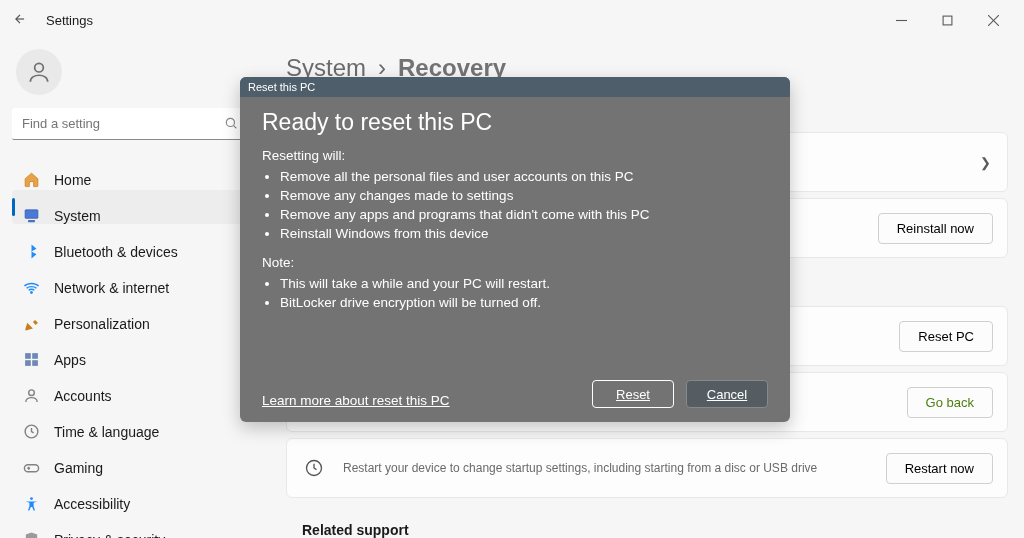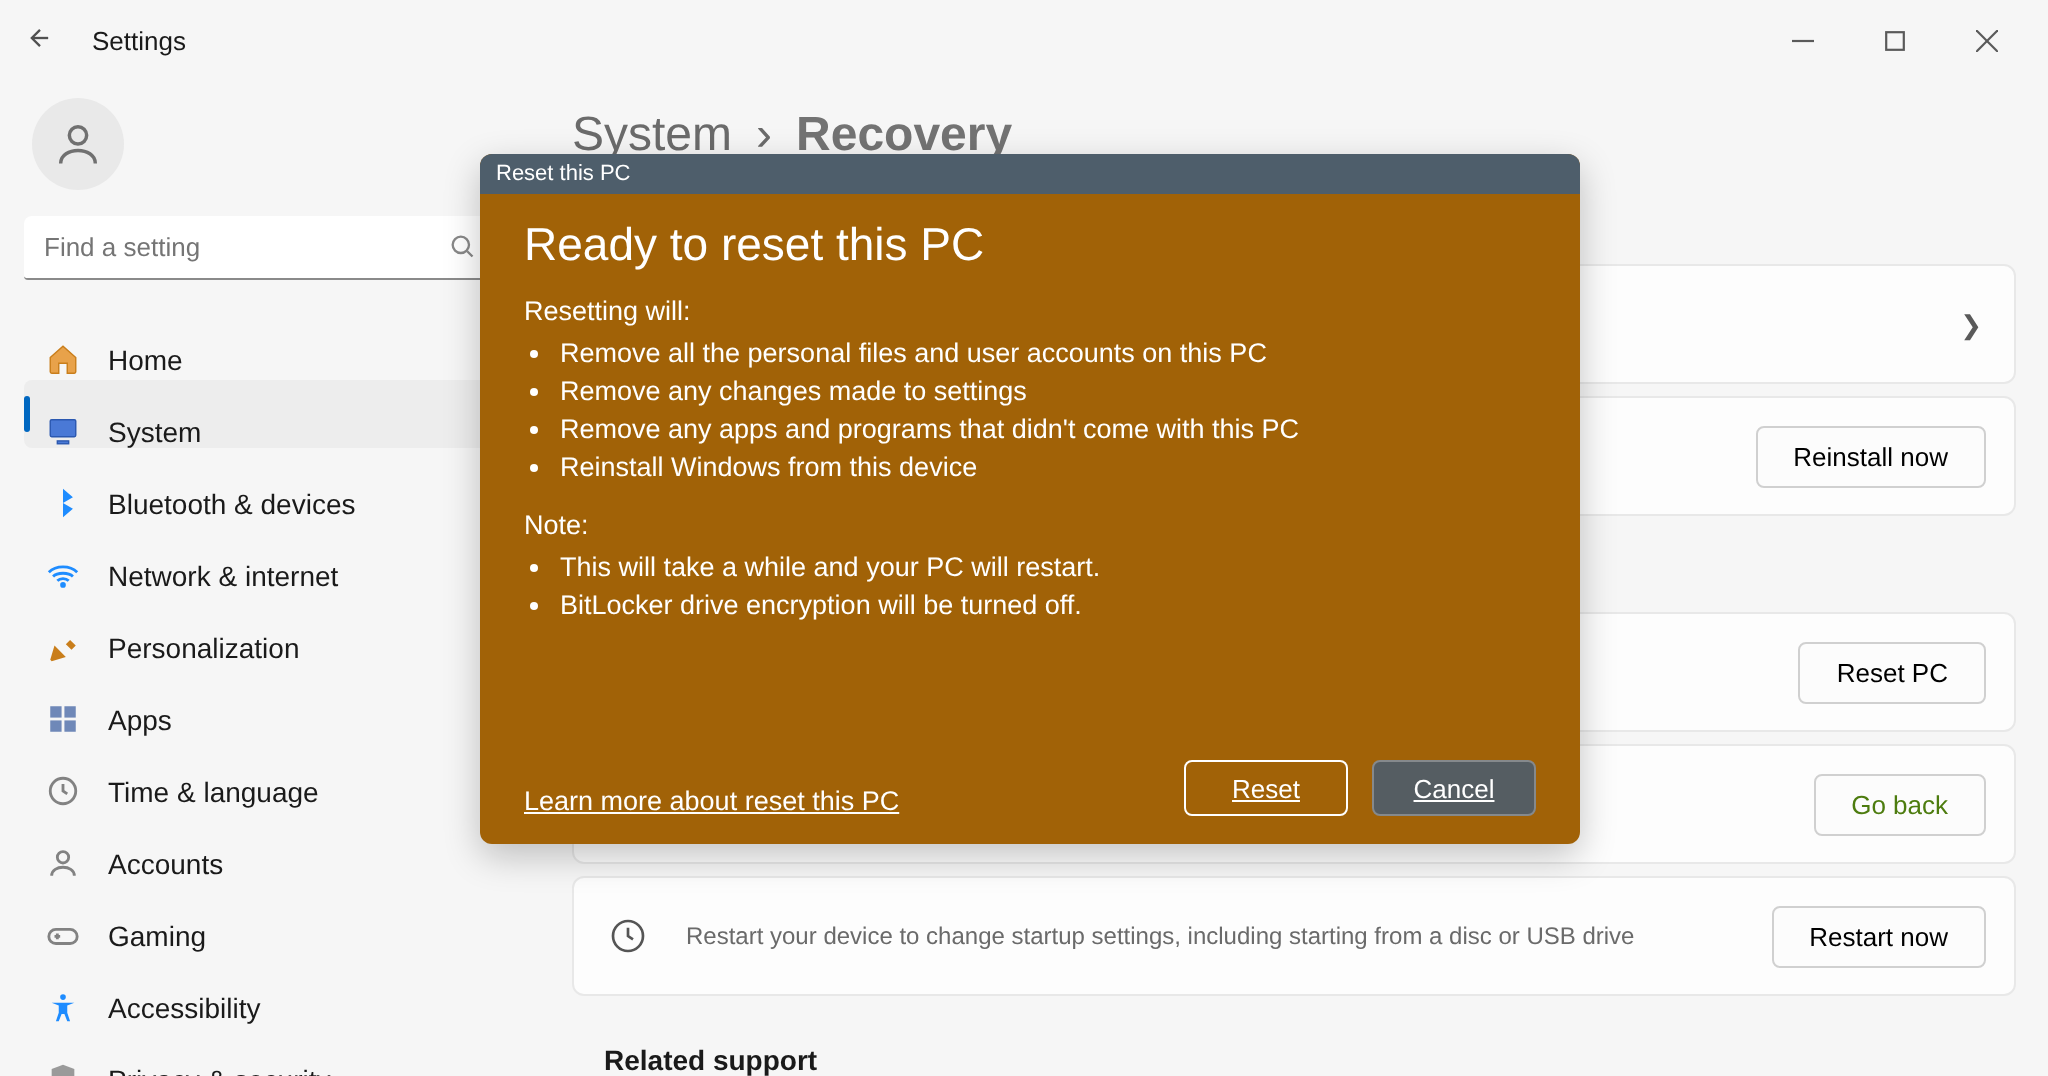--- a/index.html
+++ b/index.html
@@ -96,21 +96,21 @@
   }
   .card-action.disabled { color: #4d7c0f; }
   .card-chevron { color: #5a5a5a; font-size: 13px; padding-right: 2px;}
 
   .related-hdr { font-size: 14px; font-weight: 600; margin: 24px 0 12px 4px; padding-left: 12px; }
 
   
   .overlay {
     position: absolute; left: 240px; top: 77px;
     width: 550px; height: 345px;
-    background: #a16207; color: #fff;
+    background: #737373; color: #fff;
     border-radius: 6px; overflow: hidden;
     box-shadow: 0 6px 18px rgba(0,0,0,.23);
     display: flex; flex-direction: column;
   }
   .overlay-caption {
     background: #4e5e6b; color: #fff;
     font-size: 11px; height: 20px;
     display: flex; align-items: center;
     padding: 0 8px;
   }
@@ -232,34 +232,34 @@
               <rect x="13" y="3" width="8" height="8"></rect>
               <rect x="3" y="13" width="8" height="8"></rect>
               <rect x="13" y="13" width="8" height="8"></rect>
             </svg>
           </span>
         <span>Apps</span>
       </li>
       <li class="nav-item">
         <span class="nav-icon">
             <svg width="17" height="17" viewBox="0 0 24 24" fill="none" stroke="#828282" stroke-width="2">
+              <circle cx="12" cy="8" r="4"></circle>
+              <path d="M4 21c0-4 4-6 8-6s8 2 8 6"></path>
+            </svg>
+          </span>
+        <span>Accounts</span>
+      </li>
+      <li class="nav-item">
+        <span class="nav-icon">
+            <svg width="17" height="17" viewBox="0 0 24 24" fill="none" stroke="#828282" stroke-width="2">
               <circle cx="12" cy="12" r="9"></circle>
               <path d="M12 7v5l3 2"></path>
             </svg>
           </span>
         <span>Time &amp; language</span>
-      </li>
-      <li class="nav-item">
-        <span class="nav-icon">
-            <svg width="17" height="17" viewBox="0 0 24 24" fill="none" stroke="#828282" stroke-width="2">
-              <circle cx="12" cy="8" r="4"></circle>
-              <path d="M4 21c0-4 4-6 8-6s8 2 8 6"></path>
-            </svg>
-          </span>
-        <span>Accounts</span>
       </li>
       <li class="nav-item">
         <span class="nav-icon">
             <svg width="17" height="17" viewBox="0 0 24 24" fill="none" stroke="#828282" stroke-width="2">
               <rect x="2" y="8" width="20" height="10" rx="5"></rect>
               <path d="M8 11v4M6 13h4"></path>
             </svg>
           </span>
         <span>Gaming</span>
       </li>

